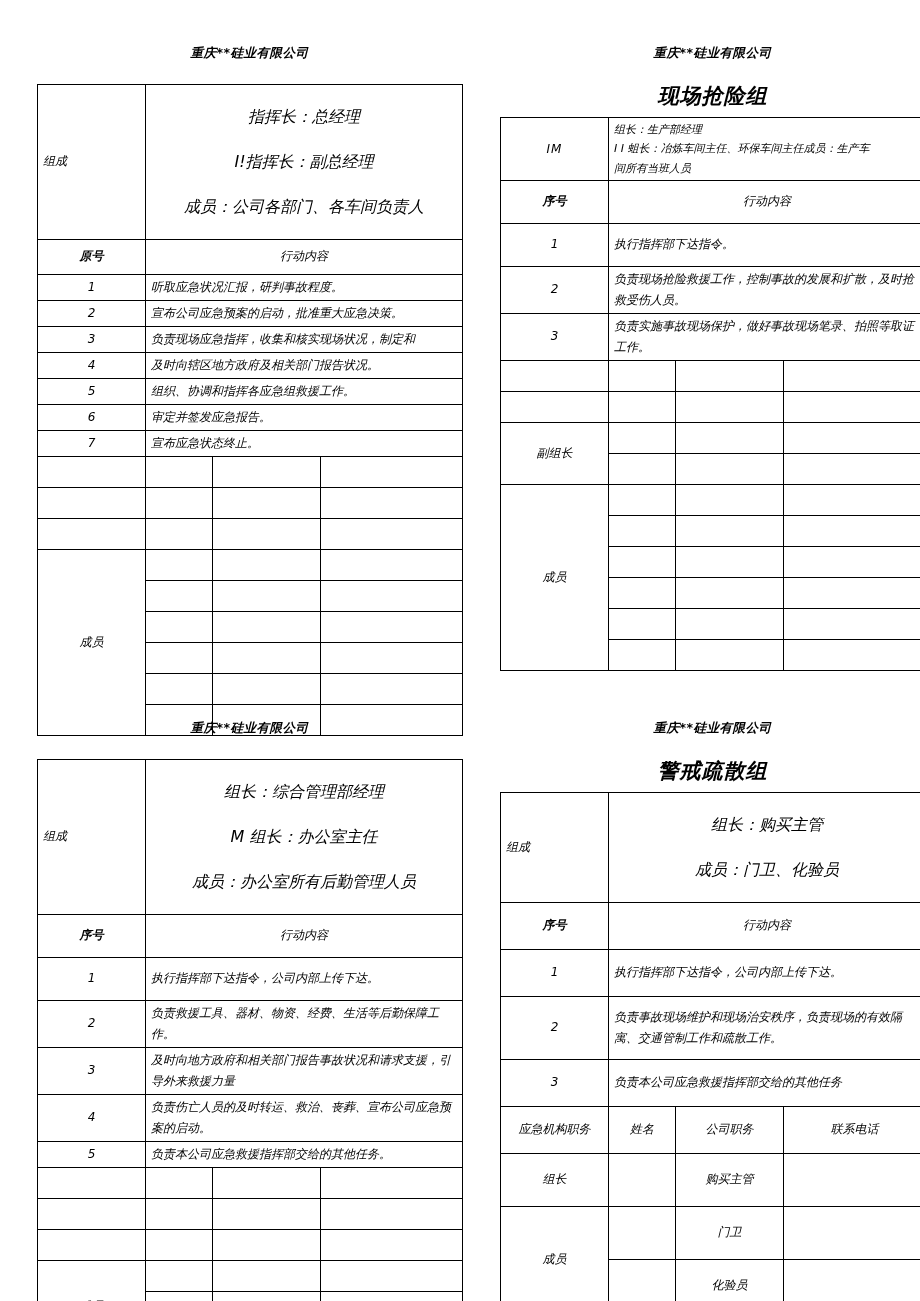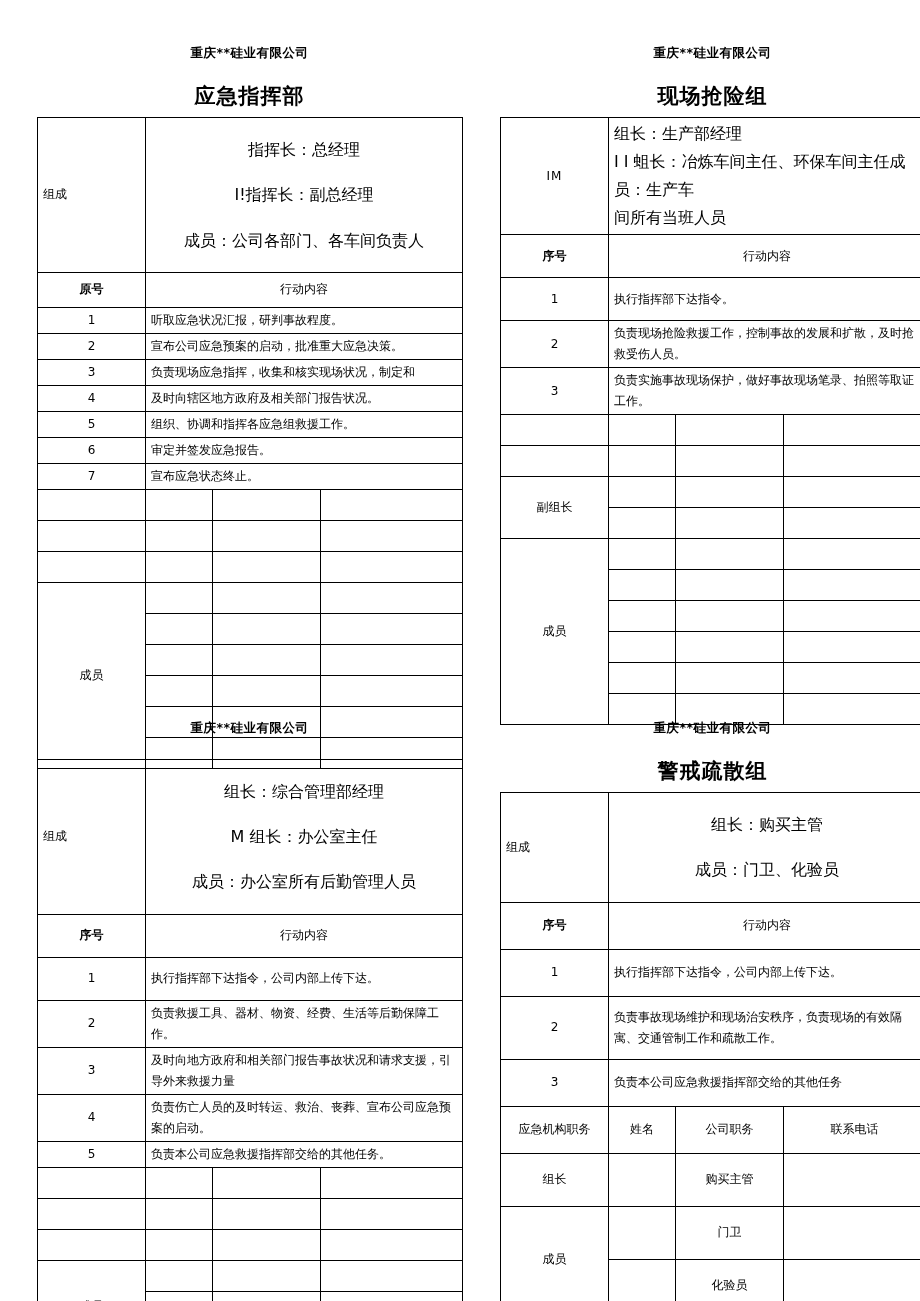--- a/index.html
+++ b/index.html
@@ -12,20 +12,21 @@
     height: 1301px;
     font-family: "DejaVu Sans", "Liberation Sans", sans-serif;
     color: #000000;
     position: relative;
     overflow: hidden;
   }
   .page {
     position: relative;
     width: 732px;
     height: 1301px;
+    font-style: italic;
   }
   
   .panel {
     position: absolute;
     width: 425px;
   }
   .panel.col-left  { left: 37px; }
   .panel.col-right { left: 500px; }
   .panel.row-top    { top: 45px; }
   .panel.row-bottom { top: 720px; }
@@ -69,42 +70,41 @@
   td.blank { height: 26px; }
   .compose-lines p {
     margin: 14px;
     line-height: 1.95;
     font-size: 16px;
     text-align: center;
   }
   .compose-tight p {
     margin: 0;
     line-height: 1.75;
-    font-size: 16px;
+    font-size: 11px;
   }
   .imlabel {
     text-align: center;
     font-size: 15px;
     letter-spacing: 1px;
     margin-left: 29px;
   }
   .mem-label { text-align: center; font-size: 12.5px; }
   .w-c1 { width: 108px; }
   .w-c2 { width: 67px; }
   .w-c3 { width: 108px; }
   .w-c4 { width: 142px; }
 </style>
 </head>
 <body>
 
 <div class="page">
 
   <div class="panel col-left row-top">
     <div class="company">重庆**硅业有限公司</div>
-    <div class="group-title">应急指挥部</div>
     <table class="doc">
       <colgroup>
         <col class="w-c1">
           <col class="w-c2">
           <col class="w-c3">
           <col class="w-c4">
       </colgroup>
       <tbody>
         <tr>
           <td class="lbl">组成</td>

